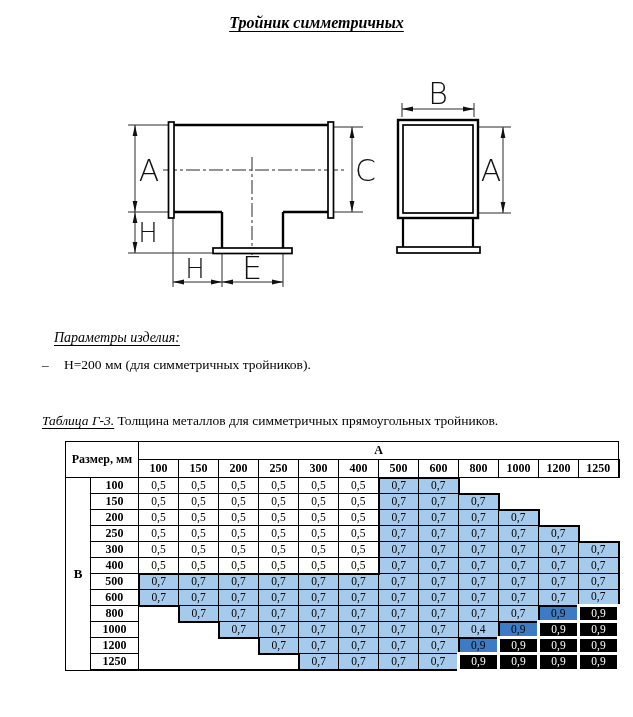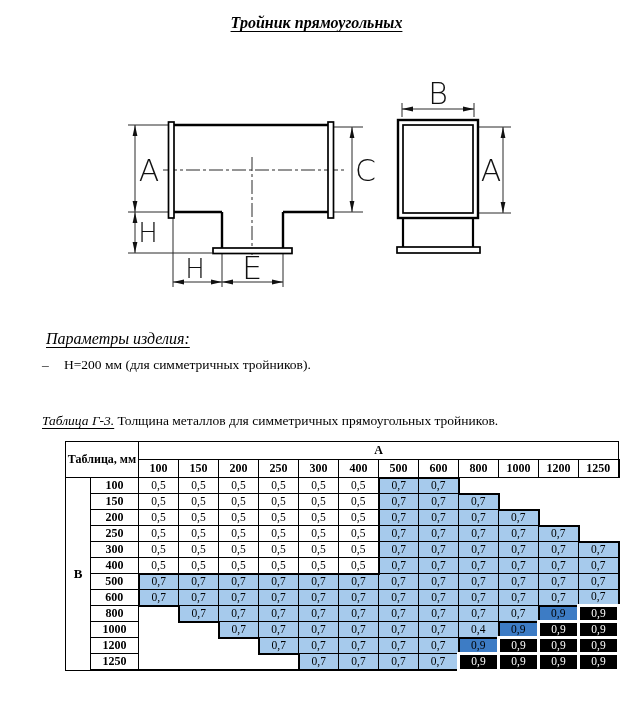--- a/index.html
+++ b/index.html
@@ -11,21 +11,21 @@
              font-size:16px;font-weight:bold;font-style:italic;
              text-decoration:underline;text-underline-offset:3px;}
 
   
   .drawing{position:absolute;}
   .dwg-front{left:105px;top:95px;}
   .dwg-side{left:380px;top:80px;}
   svg text.dim{font-family:"DejaVu Sans", sans-serif;font-weight:200;fill:#111;}
 
   
-  .params-heading{position:absolute;left:46px;top:330px;font-size:16px;
+  .params-heading{position:absolute;left:54px;top:330px;font-size:14px;
                   font-style:italic;text-decoration:underline;text-underline-offset:3px;}
   .param-line{position:absolute;left:42px;top:357px;font-size:13.5px;}
   .param-line .dash{display:inline-block;width:22px;}
 
   
   .tbl-caption{position:absolute;left:42px;top:413px;font-size:13.5px;}
   .tbl-caption .cap-label{font-style:italic;text-decoration:underline;text-underline-offset:3px;}
 
   
   .tbl-wrap{position:absolute;left:65px;top:441px;}
@@ -42,21 +42,21 @@
   td.rowgroup{font-size:13px;font-weight:bold;
               border-left:2px solid #000;border-bottom:2px solid #000;}
   th.rowsize{font-size:12px;font-weight:bold;}
   td.val{font-size:11.5px;line-height:1;}
 </style>
 </head>
 <body>
 
 <div id="page">
 
-  <div class="doc-title">Тройник прямоугольных</div>
+  <div class="doc-title">Тройник симметричных</div>
 
   <div class="drawing dwg-front">
     <svg width="270" height="200" viewBox="0 0 270 200">
 
       <g stroke="#2b2b2b" stroke-width="1">
         <line x1="23" y1="30" x2="63" y2="30"></line>
         <line x1="23" y1="117" x2="63" y2="117"></line>
         <line x1="23" y1="158" x2="107" y2="158"></line>
         <line x1="229" y1="32" x2="258" y2="32"></line>
         <line x1="229" y1="117" x2="258" y2="117"></line>
@@ -169,21 +169,21 @@
           <col style="width: 40px;">
           <col style="width: 40px;">
           <col style="width: 40px;">
           <col style="width: 40px;">
           <col style="width: 40px;">
           <col style="width: 40px;">
           <col style="width: 40px;">
         </colgroup>
         <thead>
           <tr>
-            <th class="corner" colspan="2" rowspan="2">Таблица, мм</th>
+            <th class="corner" colspan="2" rowspan="2">Размер, мм</th>
             <th class="hdr colgroup" colspan="12">А</th>
           </tr>
           <tr>
             <th class="hdr">100</th>
             <th class="hdr">150</th>
             <th class="hdr">200</th>
             <th class="hdr">250</th>
             <th class="hdr">300</th>
             <th class="hdr">400</th>
             <th class="hdr">500</th>

